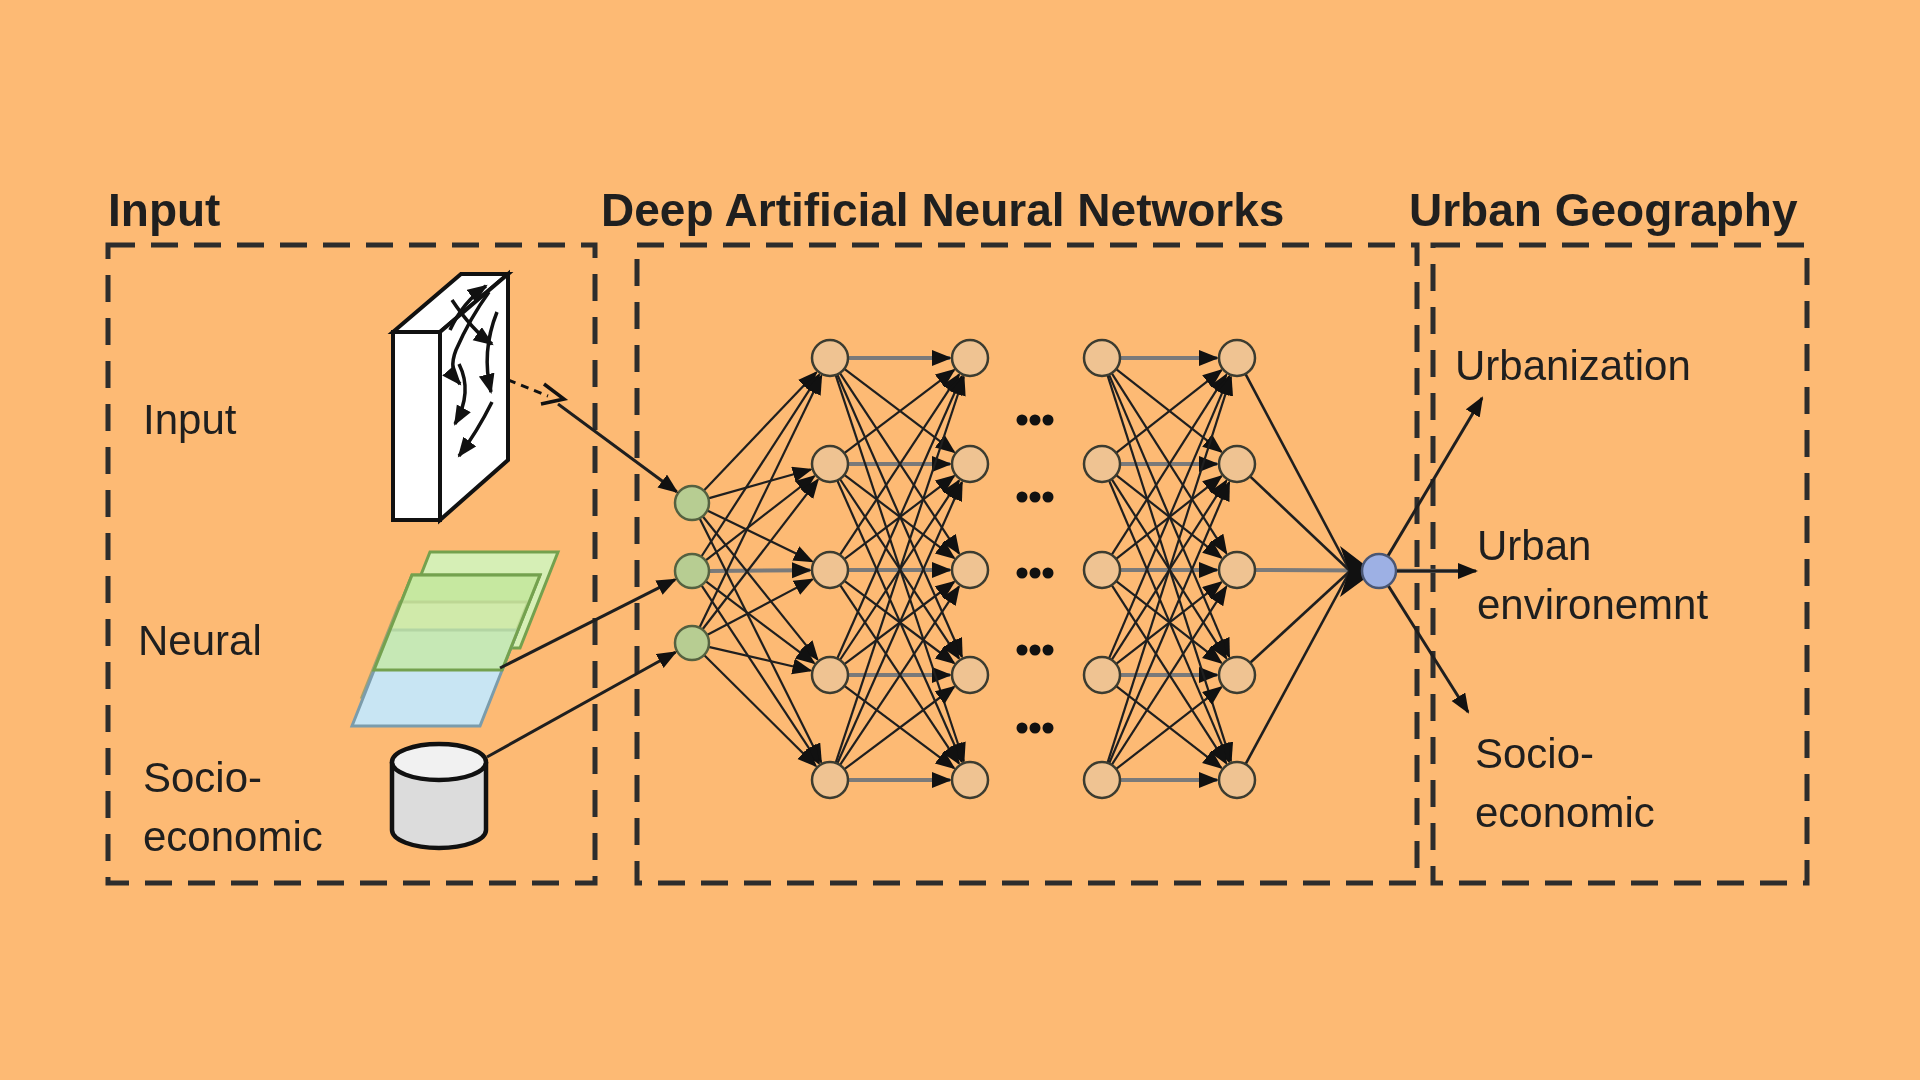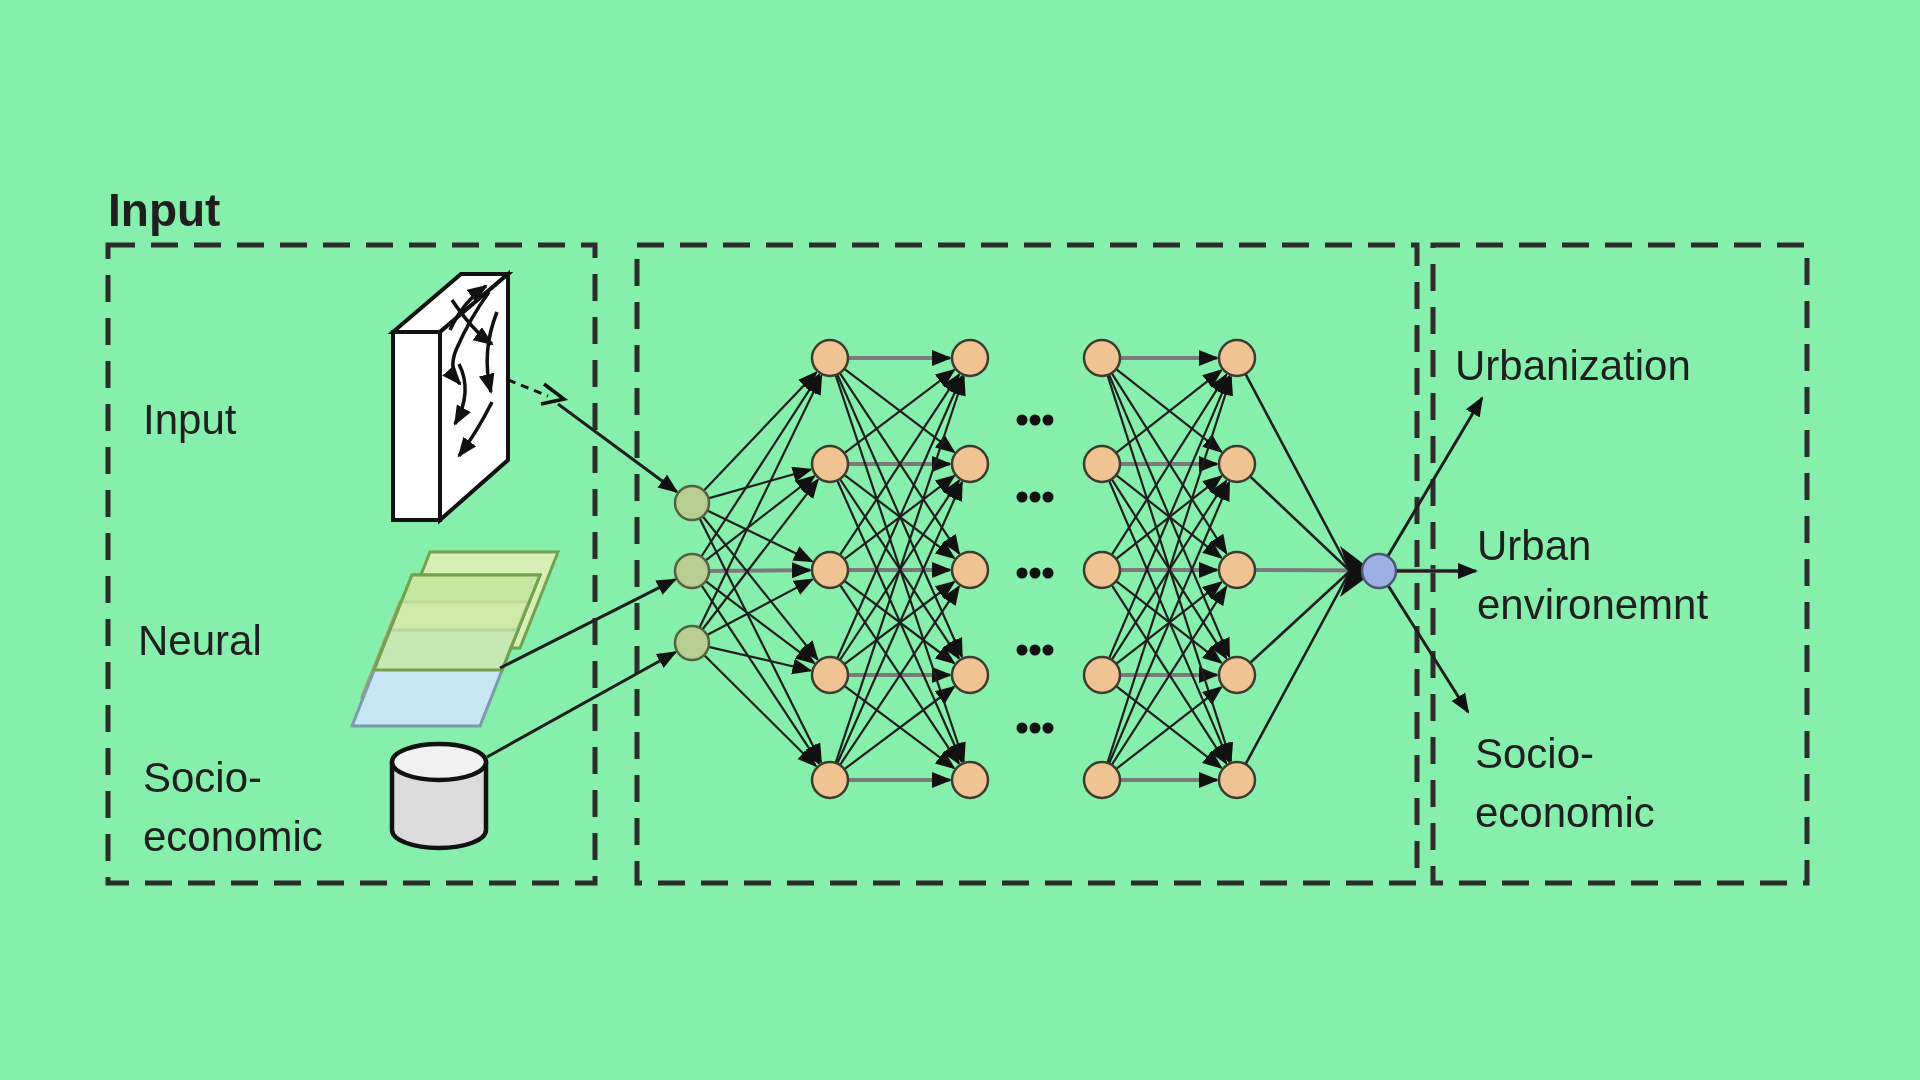--- a/index.html
+++ b/index.html
@@ -1,16 +1,16 @@
 <!DOCTYPE html>
 <html><head>
 <meta charset="utf-8">
 <style>
   html,body{margin:0;padding:0;background:#ffffff;}
-  #stage{position:relative;width:1920px;height:1080px;background:#86efac;overflow:hidden;
+  #stage{position:relative;width:1920px;height:1080px;background:#fdba74;overflow:hidden;
          font-family:"Liberation Sans", sans-serif;color:#1f1f1f;}
   #diagram{position:absolute;left:0;top:0;width:1920px;height:1080px;}
   .title{position:absolute;font-weight:bold;font-size:46px;letter-spacing:0px;white-space:nowrap;}
   .lbl{position:absolute;font-size:42px;line-height:59px;white-space:nowrap;}
   #t-input{left:108px;top:183px;}
   #t-dnn{left:601px;top:183px;}
   #t-ug{left:1409px;top:183px;}
   #l-raster{left:143px;top:390px;}
   #l-vector{left:138px;top:611px;}
   #l-socio{left:143px;top:748px;}
@@ -194,20 +194,22 @@
         <line x1="487" y1="757" x2="675.3948339705086" y2="652.2340923285952" stroke="#1f1f1f" stroke-width="3" marker-end="url(#ah)"></line>
       </g>
       <g>
         <line x1="1388.2082811457774" y1="555.5336637066071" x2="1482" y2="398" stroke="#1f1f1f" stroke-width="3" marker-end="url(#ah)"></line>
         <line x1="1397" y1="571" x2="1476" y2="571" stroke="#1f1f1f" stroke-width="3" marker-end="url(#ah)"></line>
         <line x1="1388.607811906814" y1="586.2213649310199" x2="1468" y2="712" stroke="#1f1f1f" stroke-width="3" marker-end="url(#ah)"></line>
       </g>
     </svg>
 
   <div id="t-input" class="title">Input</div>
+  <div id="t-dnn" class="title">Deep Artificial Neural Networks</div>
+  <div id="t-ug" class="title">Urban Geography</div>
 
   <div id="l-raster" class="lbl">Input</div>
   <div id="l-vector" class="lbl">Neural</div>
   <div id="l-socio" class="lbl"><span>Socio-</span><br><span>economic</span></div>
 
   <div id="o-urbanization" class="lbl">Urbanization</div>
   <div id="o-urbanenv" class="lbl"><span>Urban</span><br><span>environemnt</span></div>
   <div id="o-socio" class="lbl"><span>Socio-</span><br><span>economic</span></div>
 </div>
 

